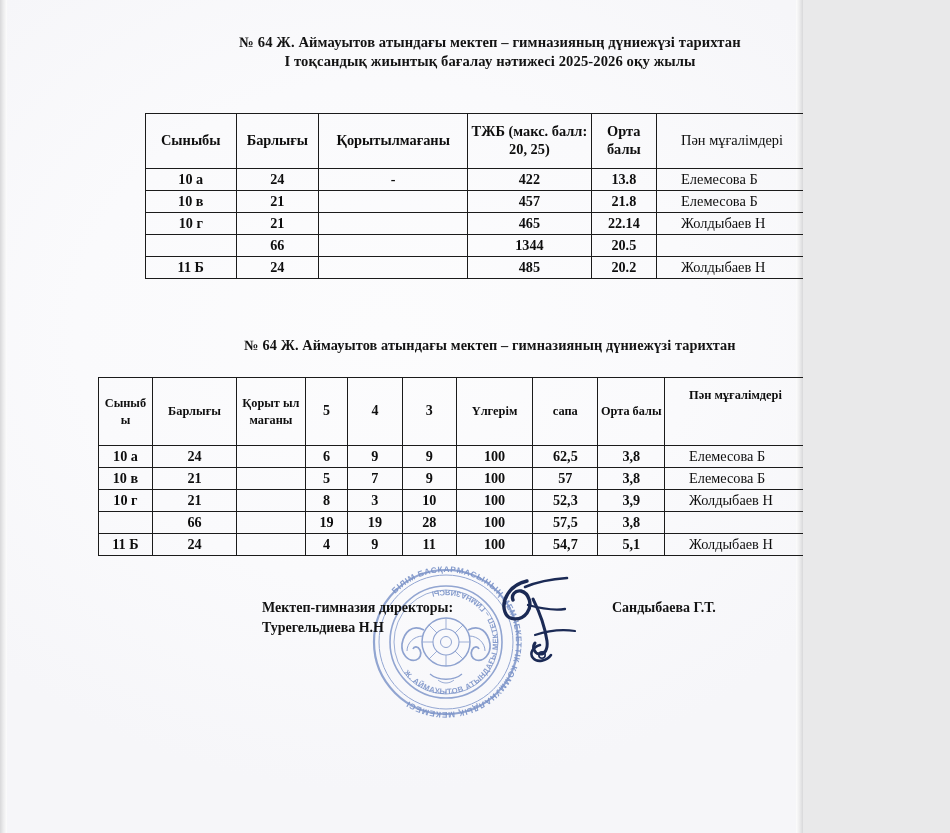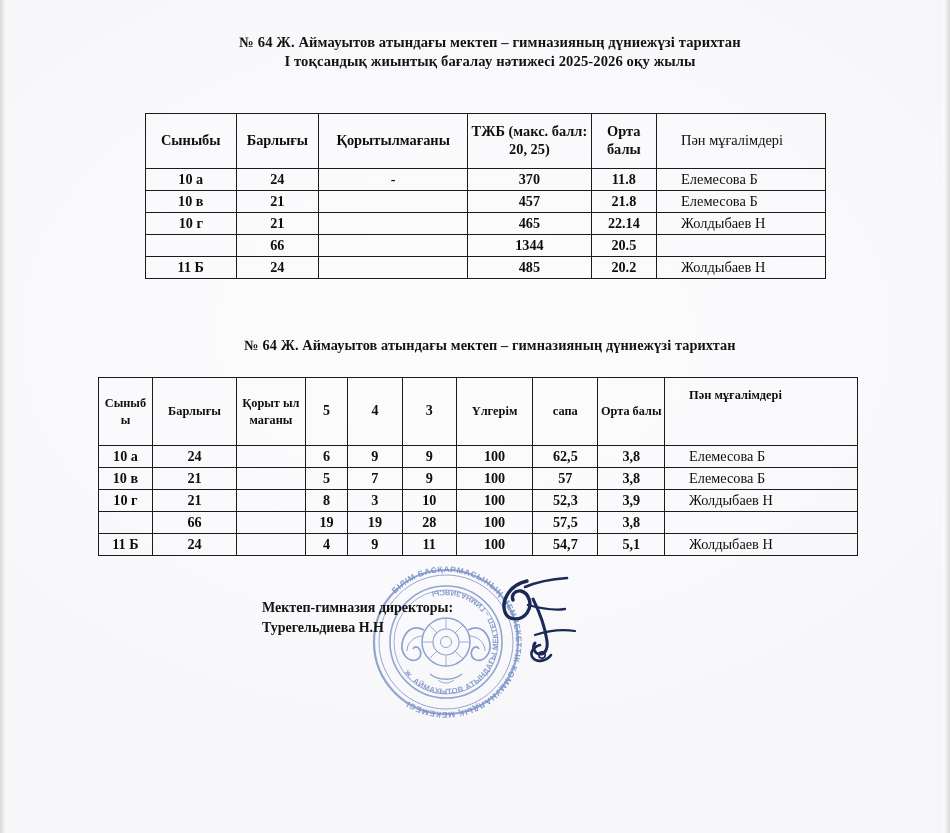--- a/index.html
+++ b/index.html
@@ -8,21 +8,21 @@
   }
   body {
     width: 950px;
     height: 833px;
     background: #e9e9ea;
     font-family: "Liberation Serif", "DejaVu Serif", serif;
     overflow: hidden;
   }
   #page {
     position: relative;
-    width: 950px;
+    width: 803px;
     height: 833px;
     background: #84cc16;
     box-sizing: border-box;
     overflow: hidden;
   }
   
   #paper-tint {
     position: absolute;
     inset: 0;
     background:
@@ -213,22 +213,22 @@
         <th class="c-tzb">ТЖБ (макс. балл: 20, 25)</th>
         <th class="c-avg">Орта балы</th>
         <th class="c-teacher teacher">Пән мұғалімдері</th>
       </tr>
     </thead>
     <tbody>
       <tr>
         <td>10 а</td>
         <td>24</td>
         <td>-</td>
-        <td>370</td>
-        <td>11.8</td>
+        <td>422</td>
+        <td>13.8</td>
         <td class="teacher">Елемесова Б</td>
       </tr>
       <tr>
         <td>10 в</td>
         <td>21</td>
         <td></td>
         <td>457</td>
         <td>21.8</td>
         <td class="teacher">Елемесова Б</td>
       </tr>
@@ -395,19 +395,20 @@
       <path d="M 38,24 C 44,36 50,52 52,66 C 53,74 50,80 44,79 C 39,78 37,72 40,68" stroke-width="3"></path>
       <path d="M 40,60 C 52,56 66,54 80,56" stroke-width="2.2"></path>
       <path d="M 45,70 C 38,72 34,78 38,83 C 42,88 52,86 56,80" stroke-width="2.6"></path>
       <circle cx="47" cy="80" r="3.2" stroke-width="1.6"></circle>
     </g>
   </svg>
 
   <div id="signature-block">
     <div class="sig-row">
       <span class="sig-label">Мектеп-гимназия директоры:</span>
+      <span class="sig-name">Сандыбаева Г.Т.</span>
     </div>
     <div class="sig-row">
       <span class="sig-name">Турегельдиева Н.Н</span>
     </div>
   </div>
 
 </div>
 
 </body></html>

